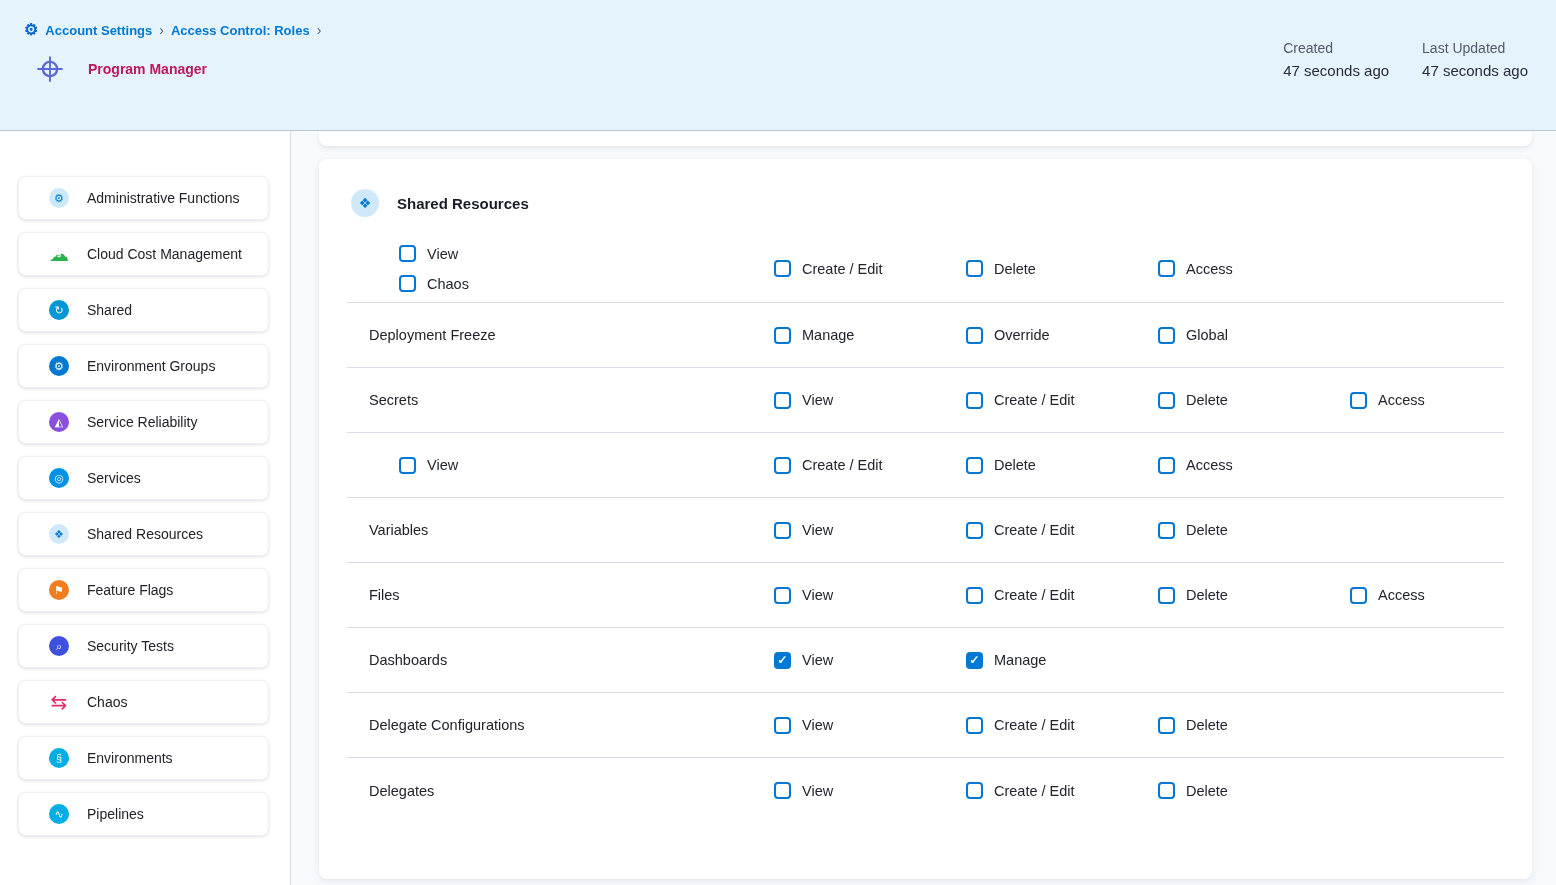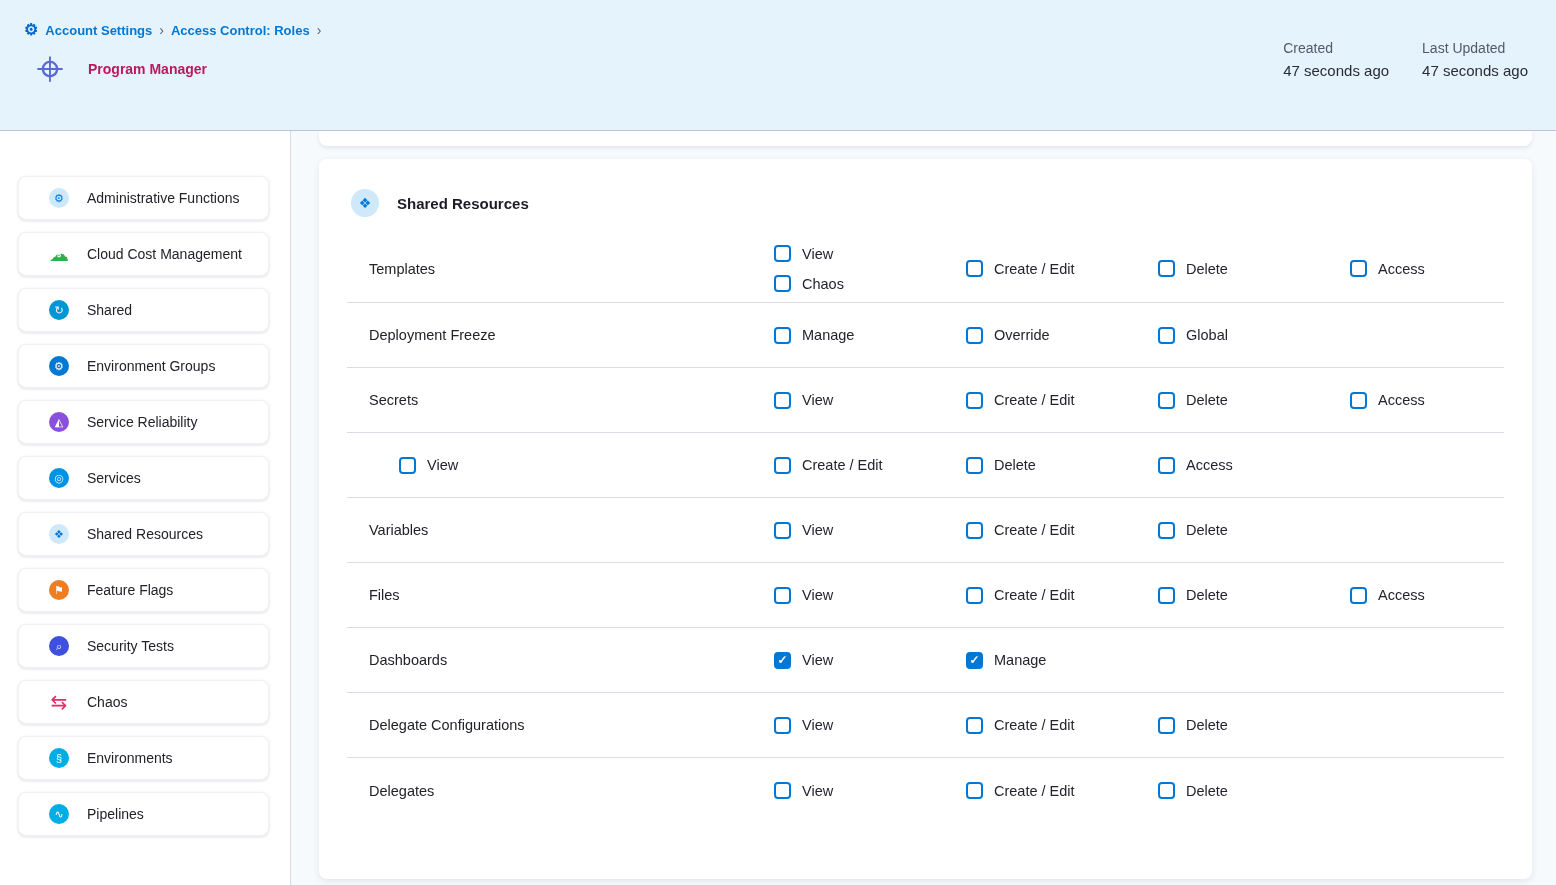--- a/index.html
+++ b/index.html
@@ -147,21 +147,20 @@
 
   <main class="main">
     <div class="card-stub"></div>
     <section class="main-card">
       <div class="section-header">
         <span class="section-icon" id="section-icon" style="background: rgb(207, 233, 251); color: rgb(2, 120, 213);">❖</span>
         <span class="section-title">Shared Resources</span>
       </div>
       <div class="perm-table" id="perm-table">
           <div class="perm-row">
-            <div class="row-label">Templates</div>
             <div class="perm-cell">
               <label class="perm">
                 <span class="checkbox"></span>
                 <span class="perm-label">View</span>
               </label>
               <label class="perm">
                 <span class="checkbox"></span>
                 <span class="perm-label">Chaos</span>
               </label>
             </div>

